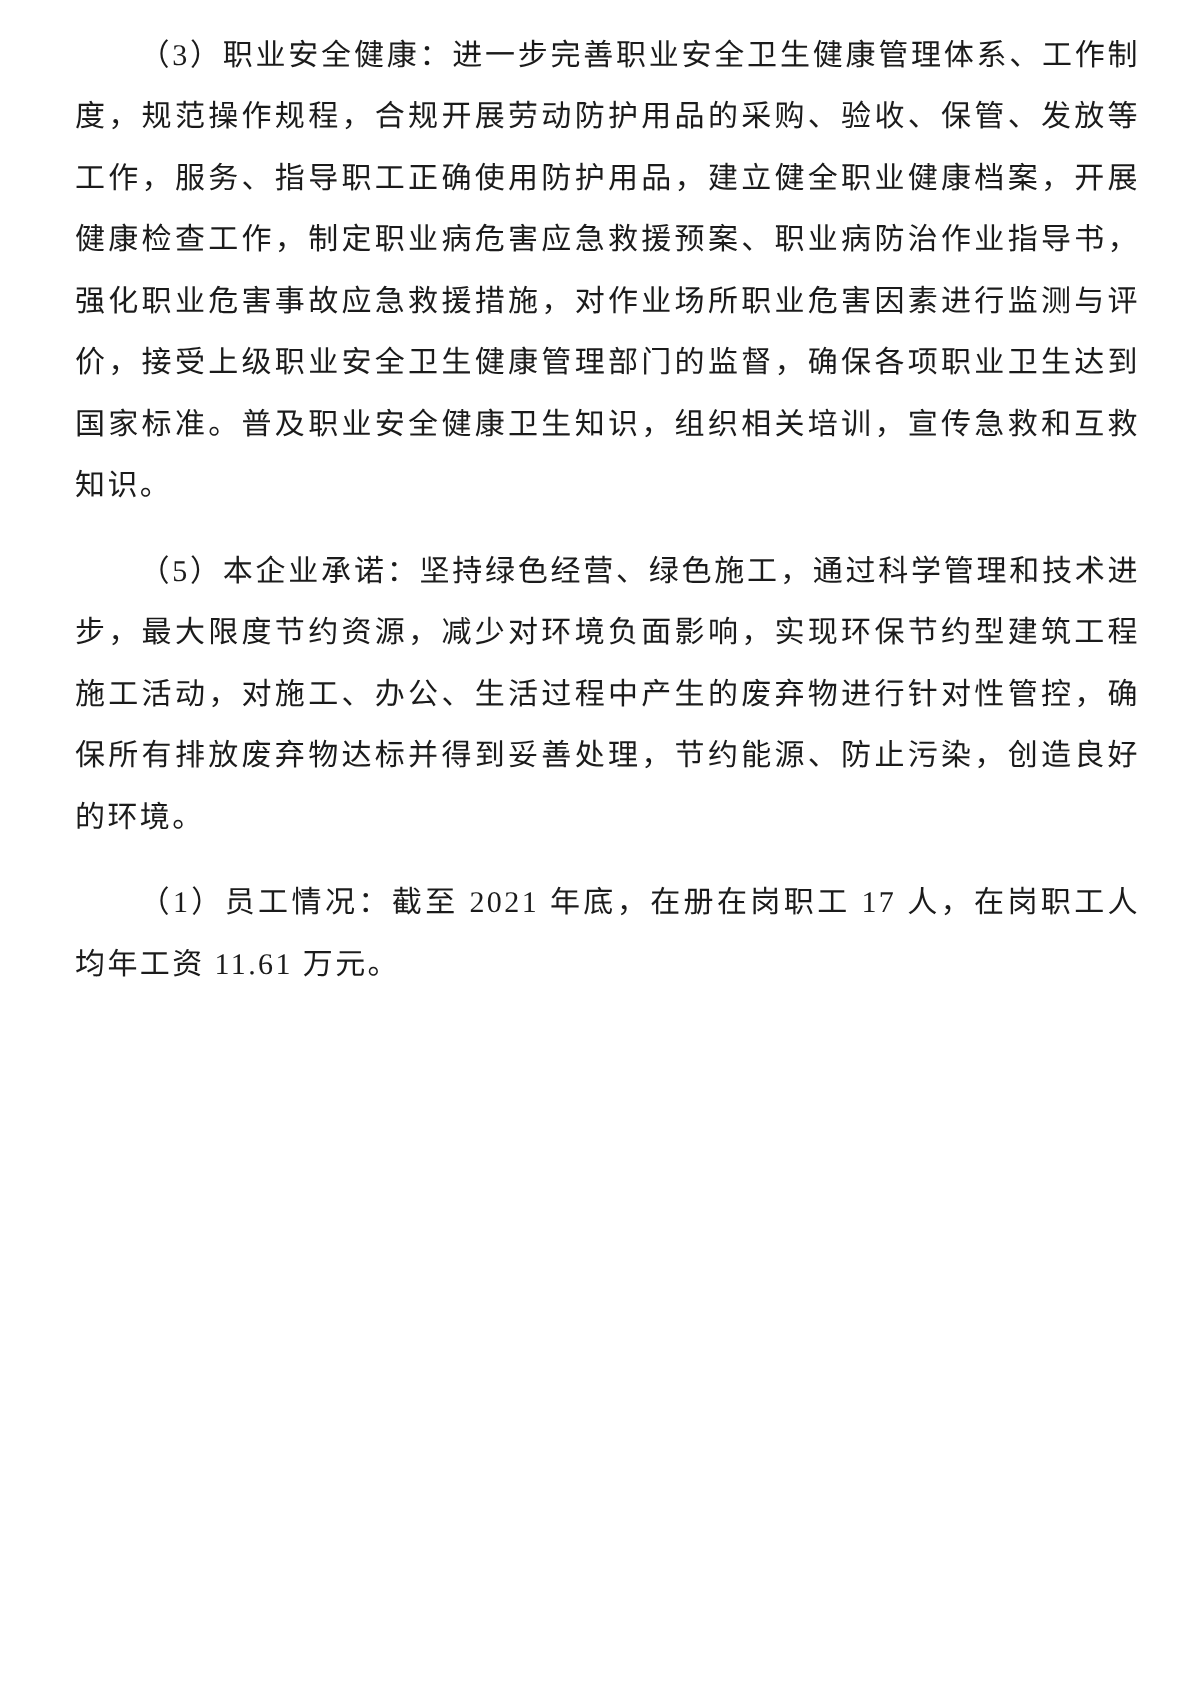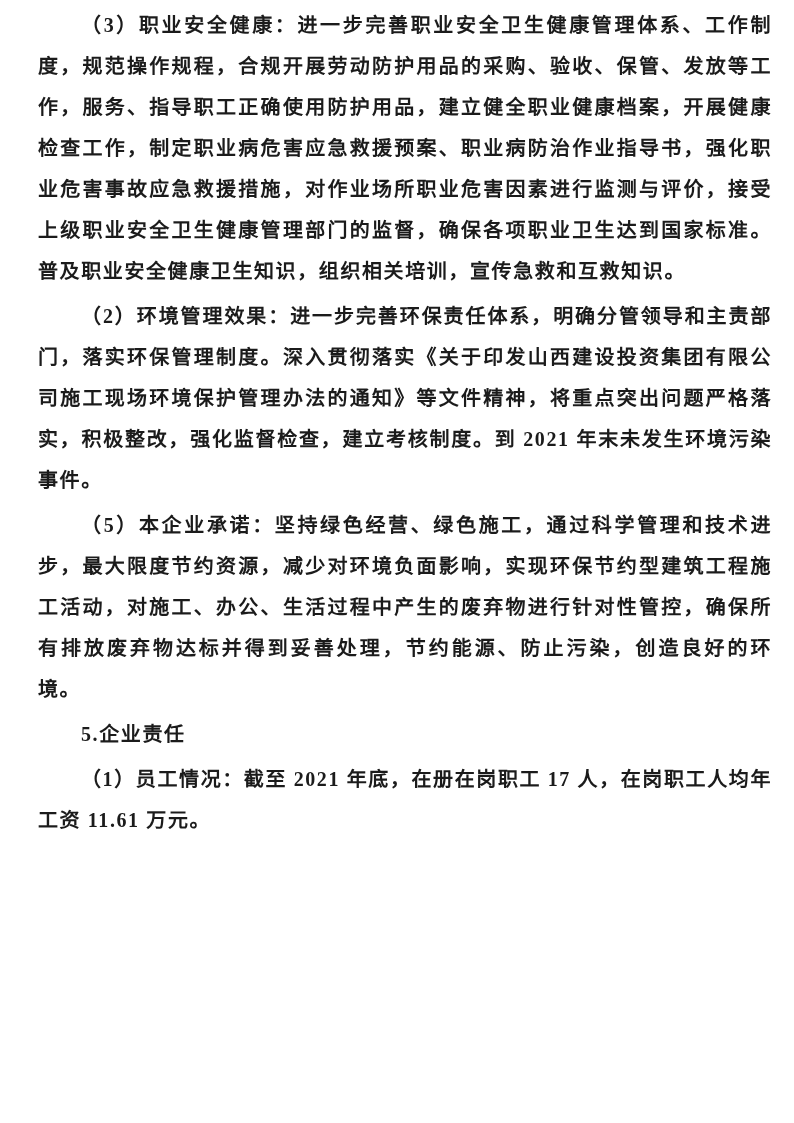--- a/index.html
+++ b/index.html
@@ -10,37 +10,34 @@
   .doc-page {
     position: relative;
     width: 794px;
     height: 1123px;
     background: #ffffff;
     box-sizing: border-box;
     padding: 1px 18px 0 34px;
     overflow: hidden;
   }
   .doc-body p {
-    margin: 4px;
+    margin: 16px;
     padding: 0;
     font-family: "Liberation Serif", "DejaVu Serif", serif;
     font-size: 20px;
     line-height: 41px;
     letter-spacing: 1.6px;
     color: #1b1b1b;
     text-align: justify;
     text-indent: 43px;
     word-break: break-all;
-    font-weight: bold;
   }
 </style>
 </head>
 <body>
 
 <div class="doc-page">
   <div class="doc-body">
     <p>（3）职业安全健康：进一步完善职业安全卫生健康管理体系、工作制度，规范操作规程，合规开展劳动防护用品的采购、验收、保管、发放等工作，服务、指导职工正确使用防护用品，建立健全职业健康档案，开展健康检查工作，制定职业病危害应急救援预案、职业病防治作业指导书，强化职业危害事故应急救援措施，对作业场所职业危害因素进行监测与评价，接受上级职业安全卫生健康管理部门的监督，确保各项职业卫生达到国家标准。普及职业安全健康卫生知识，组织相关培训，宣传急救和互救知识。</p>
-    <p>（2）环境管理效果：进一步完善环保责任体系，明确分管领导和主责部门，落实环保管理制度。深入贯彻落实《关于印发山西建设投资集团有限公司施工现场环境保护管理办法的通知》等文件精神，将重点突出问题严格落实，积极整改，强化监督检查，建立考核制度。到 2021 年末未发生环境污染事件。</p>
     <p>（5）本企业承诺：坚持绿色经营、绿色施工，通过科学管理和技术进步，最大限度节约资源，减少对环境负面影响，实现环保节约型建筑工程施工活动，对施工、办公、生活过程中产生的废弃物进行针对性管控，确保所有排放废弃物达标并得到妥善处理，节约能源、防止污染，创造良好的环境。</p>
-    <p>5.企业责任</p>
     <p>（1）员工情况：截至 2021 年底，在册在岗职工 17 人，在岗职工人均年工资 11.61 万元。</p>
   </div>
 </div>
 
 </body></html>

